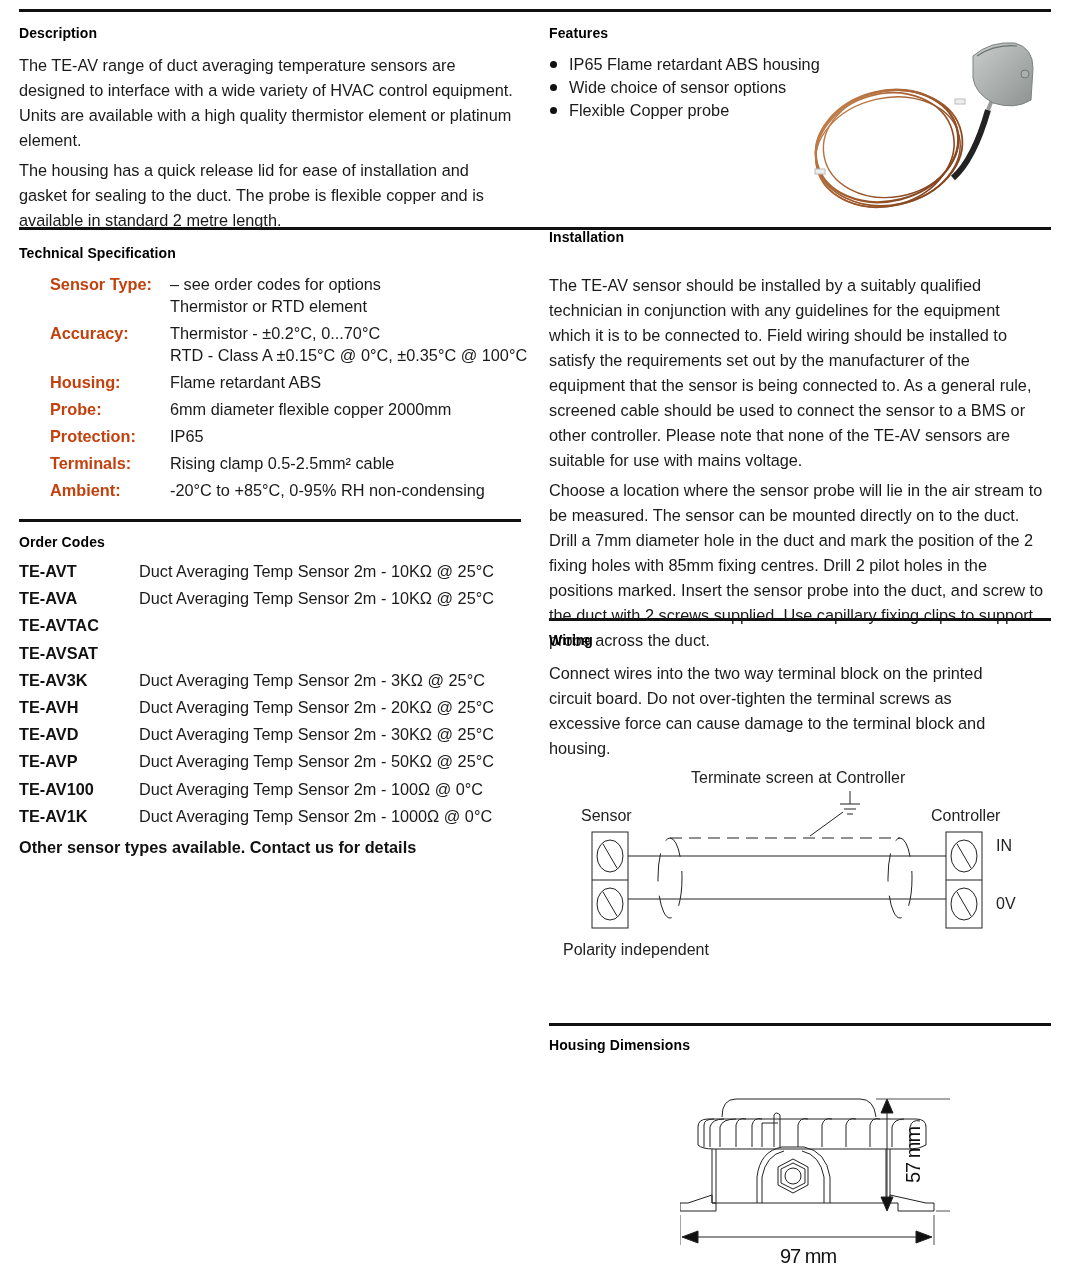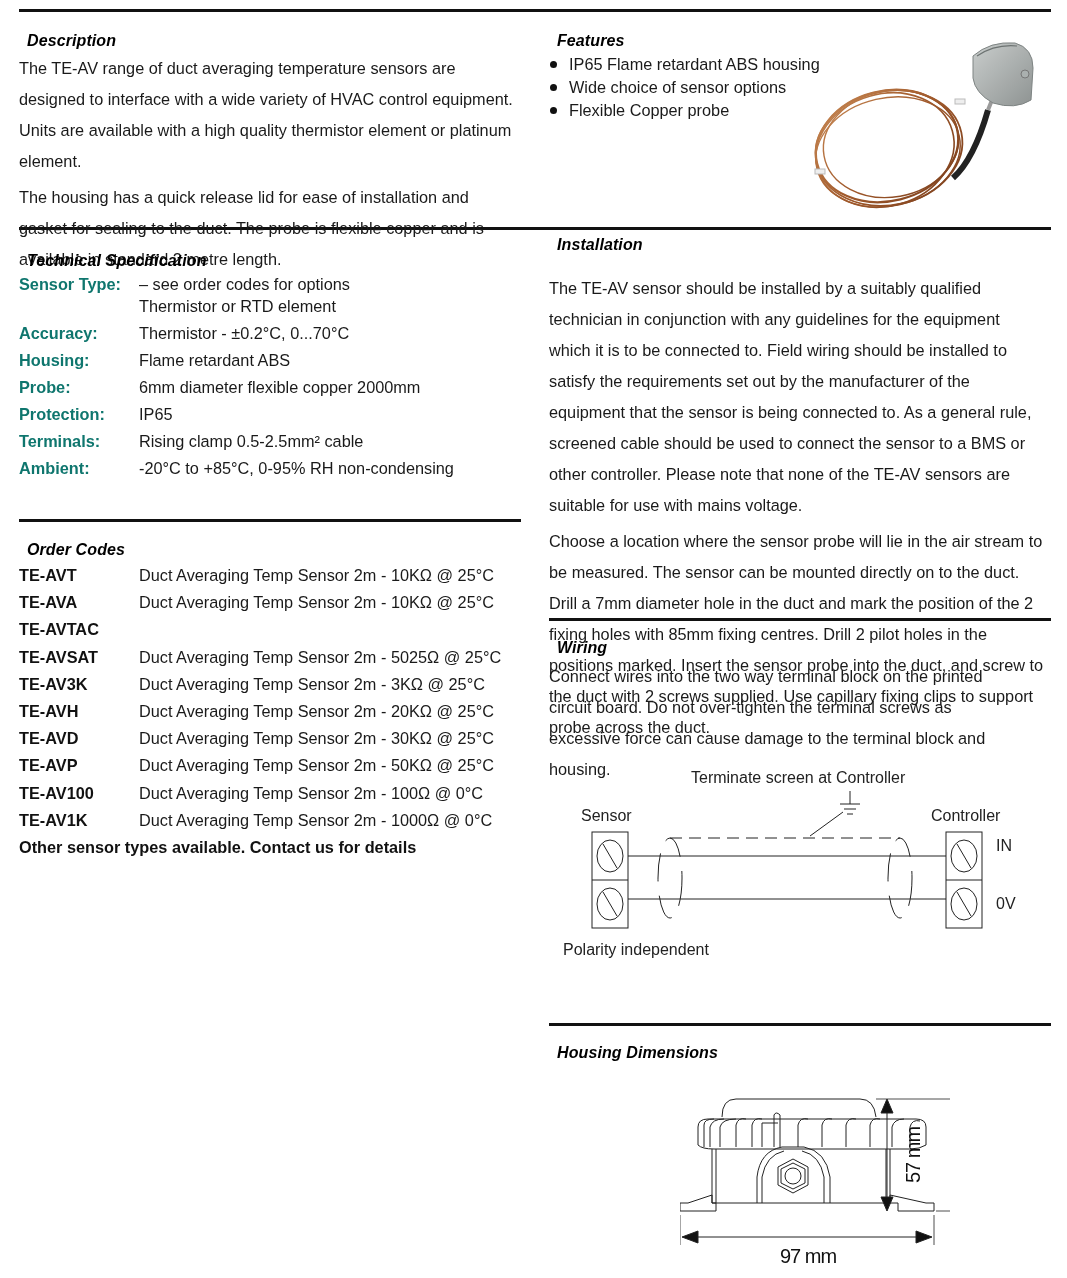--- a/index.html
+++ b/index.html
@@ -3,43 +3,43 @@
 <meta charset="utf-8">
 <style>
   html, body { margin: 0; padding: 0; background: #ffffff; }
   body {
     width: 1067px; height: 1278px; position: relative; overflow: hidden;
     font-family: "Liberation Sans", "DejaVu Sans", sans-serif;
     color: #1a1a1a;
   }
   .rule { position: absolute; height: 3px; background: #111; }
   .h2 {
-    position: absolute; font-weight: bold; font-size: 16px; letter-spacing: 0.1px;
-    color: #000; margin: 8px; line-height: 26px; font-style: italic;
+    position: absolute; font-weight: bold; font-size: 14px; letter-spacing: 0.1px;
+    color: #000; margin: 0; line-height: 26px;
   }
   .para {
-    position: absolute; font-size: 16.3px; line-height: 31px; margin: 0;
+    position: absolute; font-size: 16.3px; line-height: 25px; margin: 0;
     color: #1a1a1a;
   }
   .para p { margin: 0; }
   .para p + p { margin-top: 5px; }
   
   .features { position: absolute; left: 549px; top: 53px; margin: 0; padding: 0; list-style: none; font-size: 16.3px; line-height: 23px; }
   .features li { position: relative; padding-left: 20px; }
   .features li .bullet { position: absolute; left: 1px; top: 8px; width: 7px; height: 7px; border-radius: 50%; background: #111; }
   .photo { position: absolute; left: 805px; top: 38px; width: 230px; height: 176px; }
   
   .spec { position: absolute; left: 19px; top: 273px; font-size: 16.3px; line-height: 22px; }
   .spec-row { display: flex; margin-bottom: 5px; }
-  .spec-row .k { width: 120px; font-weight: bold; color: #0f766e; }
+  .spec-row .k { width: 120px; font-weight: bold; color: #c2410c; margin-left: 31px; }
   .spec-row .v { flex: 1; }
   .spec-row .v div { white-space: nowrap; }
   
   .codes { position: absolute; left: 19px; top: 562px; font-size: 16.3px; }
-  .code-row { display: flex; height: 27.2px; align-items: center; }
+  .code-row { display: flex; height: 27.2px; align-items: flex-start; }
   .code-row .c { width: 120px; font-weight: bold; color: #111; }
   .code-row .d { white-space: nowrap; }
   .codes .note { font-weight: bold; height: 27px; display: flex; align-items: center; color: #111; }
   
   .wiring-svg { position: absolute; left: 560px; top: 760px; width: 480px; height: 210px; }
   .housing-svg { position: absolute; left: 680px; top: 1085px; width: 270px; height: 190px; }
   svg text { font-family: "Liberation Sans", "DejaVu Sans", sans-serif; }
 </style>
 </head>
 <body>
@@ -104,20 +104,21 @@
       <div class="k">Sensor Type:</div>
       <div class="v">
         <div>– see order codes for options</div>
         <div>Thermistor or RTD element</div>
       </div>
     </div>
     <div class="spec-row">
       <div class="k">Accuracy:</div>
       <div class="v">
         <div>Thermistor - ±0.2°C, 0...70°C</div>
+        <div>RTD - Class A ±0.15°C @ 0°C, ±0.35°C @ 100°C</div>
       </div>
     </div>
     <div class="spec-row">
       <div class="k">Housing:</div>
       <div class="v">
           <div>Flame retardant ABS</div>
         </div>
     </div>
     <div class="spec-row">
       <div class="k">Probe:</div>
@@ -155,21 +156,20 @@
       </div>
     <div class="code-row">
         <span class="c">TE-AVA</span>
         <span class="d">Duct Averaging Temp Sensor 2m - 10KΩ @ 25°C</span>
       </div>
     <div class="code-row">
         <span class="c">TE-AVTAC</span>
       </div>
     <div class="code-row">
         <span class="c">TE-AVSAT</span>
-        <span class="d">Duct Averaging Temp Sensor 2m - 5025Ω @ 25°C</span>
       </div>
     <div class="code-row">
         <span class="c">TE-AV3K</span>
         <span class="d">Duct Averaging Temp Sensor 2m - 3KΩ @ 25°C</span>
       </div>
     <div class="code-row">
         <span class="c">TE-AVH</span>
         <span class="d">Duct Averaging Temp Sensor 2m - 20KΩ @ 25°C</span>
       </div>
     <div class="code-row">

